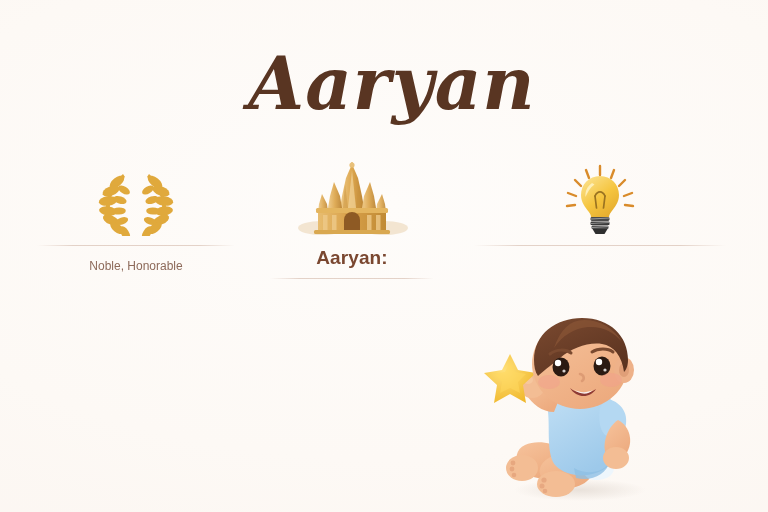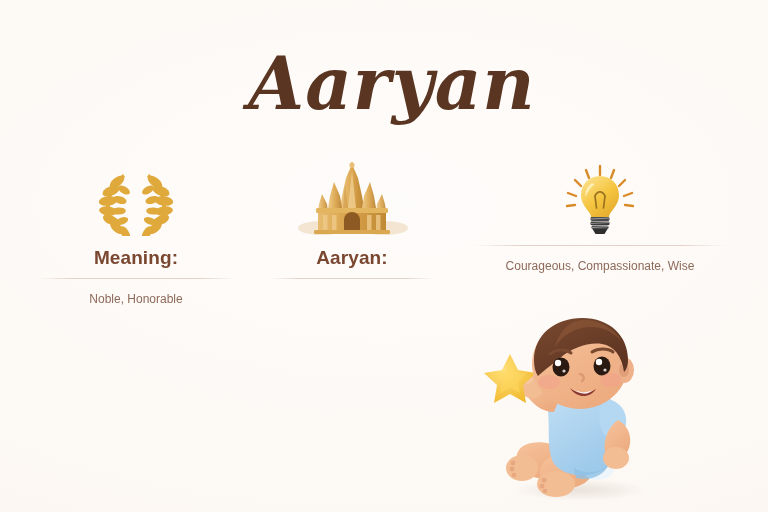--- a/index.html
+++ b/index.html
@@ -149,21 +149,20 @@
             <ellipse cx="62" cy="60" rx="8" ry="4.2" transform="rotate(-40 62 60)"></ellipse>
             <ellipse cx="54" cy="65" rx="7.4" ry="3.9" transform="rotate(-58 54 65)"></ellipse>
 
             <ellipse cx="55" cy="22" rx="6.6" ry="3.5" transform="rotate(-32 55 22)"></ellipse>
             <ellipse cx="59" cy="32" rx="6.8" ry="3.6" transform="rotate(-18 59 32)"></ellipse>
             <ellipse cx="60" cy="43" rx="6.8" ry="3.6" transform="rotate(2 60 43)"></ellipse>
             <ellipse cx="57" cy="53" rx="6.4" ry="3.4" transform="rotate(20 57 53)"></ellipse>
           </g>
         </svg>
       </div>
-      <div class="col-label">Meaning:</div>
       <div class="divider"></div>
       <div class="col-value">Noble, Honorable</div>
     </div>
 
     <div class="col col-1">
       <div class="icon-wrap">
         <svg width="112" height="74" viewBox="0 0 112 74">
           <defs>
             <linearGradient id="gTemple" x1="0" y1="0" x2="1" y2="0">
               <stop offset="0" stop-color="#e8bd70"></stop>
@@ -250,21 +249,20 @@
           <rect x="35.5" y="61.5" width="17" height="3.4" rx="1.2" fill="#4a4a4a"></rect>
           <path d="M36.5 65 L51.5 65 L48.5 70 L39.5 70 Z" fill="#2e2e2e"></path>
           <g stroke="#e9e9e9" stroke-width="0.9" opacity="0.55">
             <line x1="35" y1="55" x2="53" y2="54"></line>
             <line x1="35" y1="59.5" x2="53" y2="58.5"></line>
             <line x1="36" y1="63.5" x2="52" y2="62.5"></line>
           </g>
         </svg>
       </div>
       <div class="divider"></div>
-      <div class="col-value">Courageous, Compassionate, Wise</div>
     </div>
 
   </div>
 
   <div class="baby">
     <svg width="200" height="196" viewBox="0 0 200 196">
       <defs>
         <linearGradient id="gSkin" x1="0" y1="0" x2="0.6" y2="1">
           <stop offset="0" stop-color="#f6c39c"></stop>
           <stop offset="1" stop-color="#edab7f"></stop>

